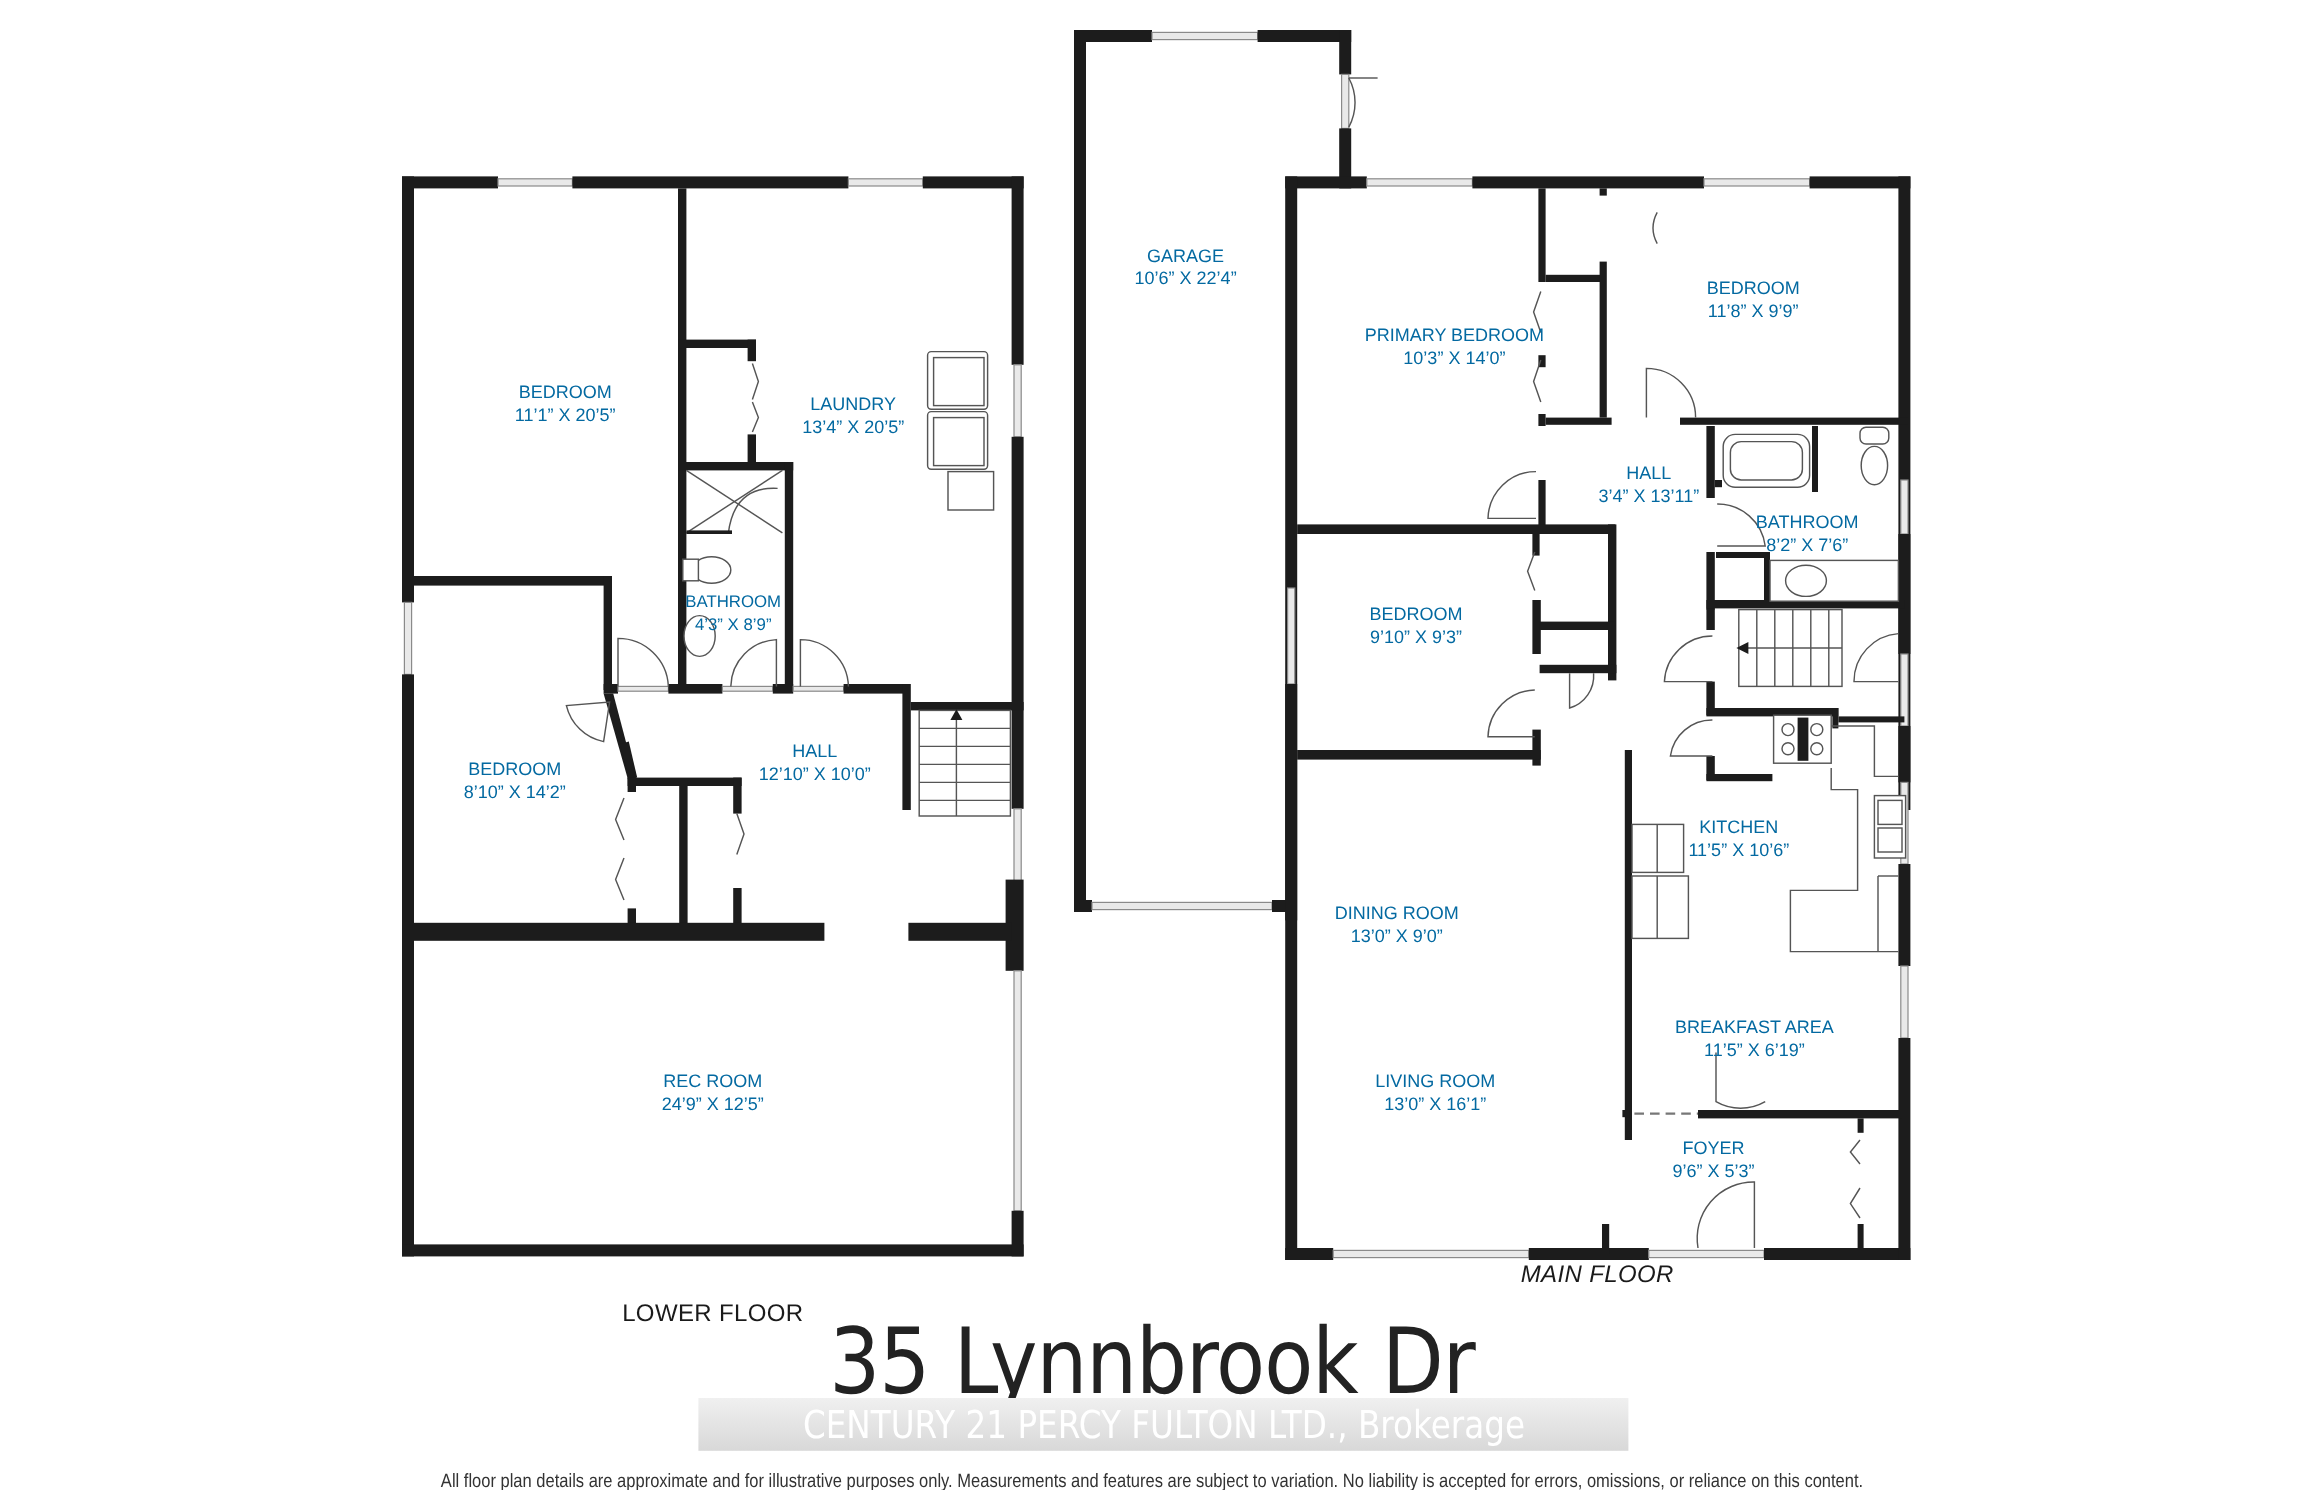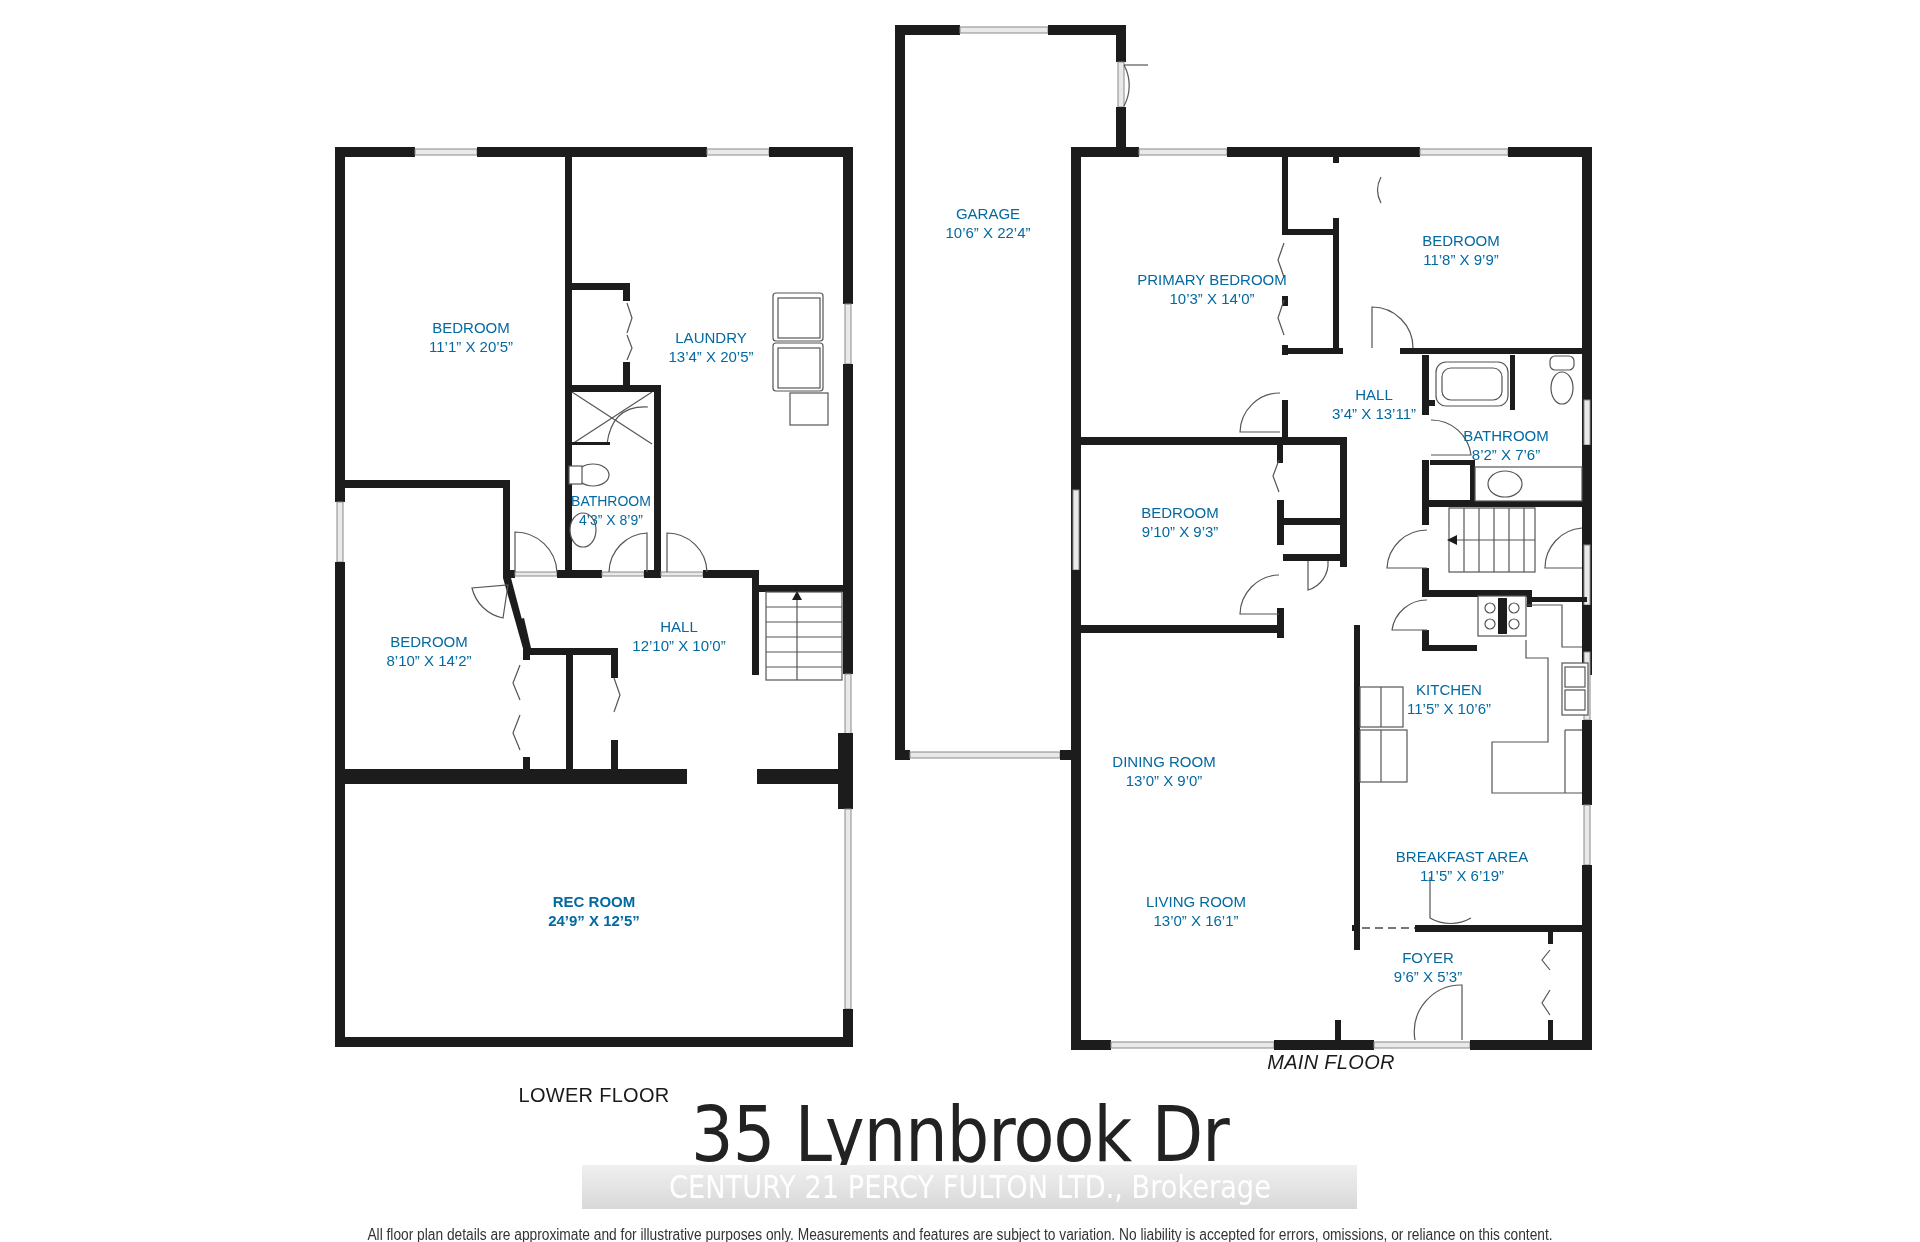--- a/index.html
+++ b/index.html
@@ -281,21 +281,21 @@
   <div>4’3” X 8’9”</div>
 </div>
 <div class="room-label" style="left:429px; top:632px;">
   <div>BEDROOM</div>
   <div>8’10” X 14’2”</div>
 </div>
 <div class="room-label" style="left:679px; top:617px;">
   <div>HALL</div>
   <div>12’10” X 10’0”</div>
 </div>
-<div class="room-label" style="left:594px; top:892px;font-weight:bold;">
+<div class="room-label" style="left:594px; top:892px;">
   <div>REC ROOM</div>
   <div>24’9” X 12’5”</div>
 </div>
 
 <div class="room-label" style="left:988px; top:204px;">
   <div>GARAGE</div>
   <div>10’6” X 22’4”</div>
 </div>
 <div class="room-label" style="left:1180px; top:270px;margin-left:32px;">
   <div>PRIMARY BEDROOM</div>

